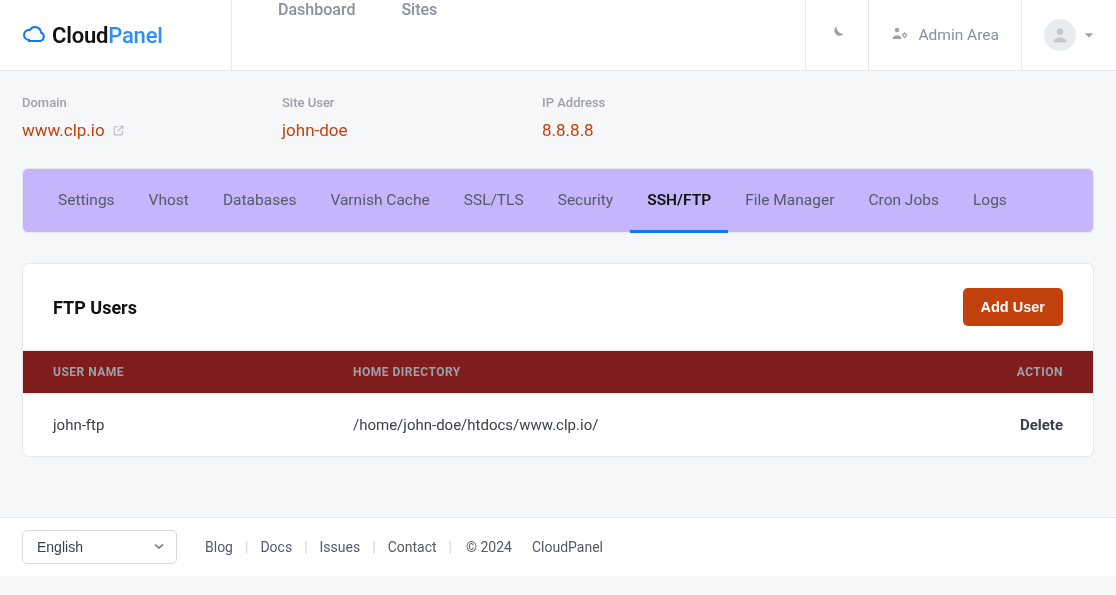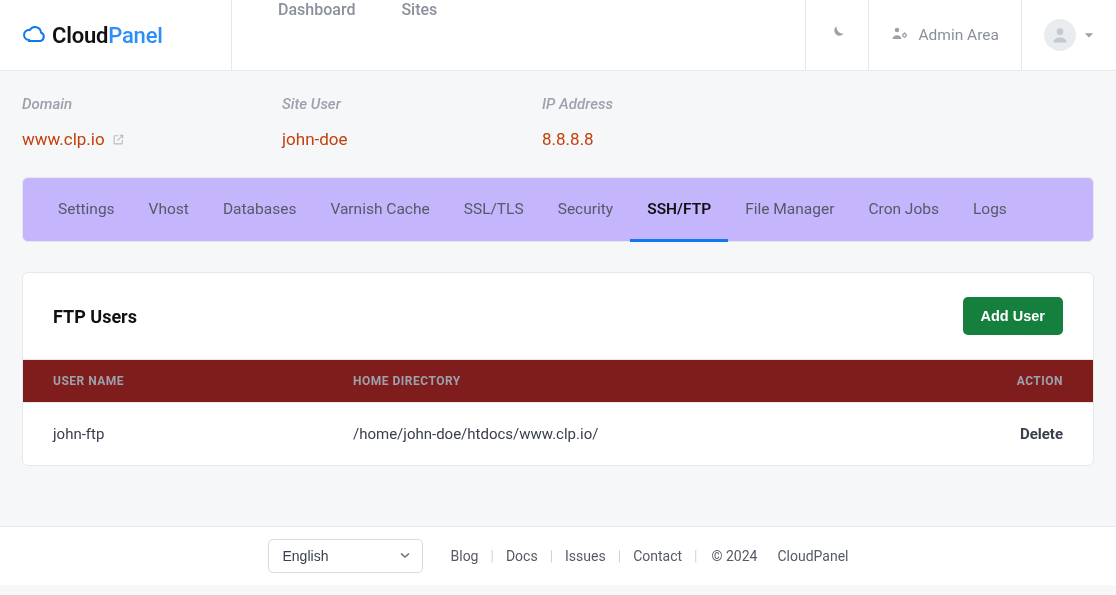--- a/index.html
+++ b/index.html
@@ -67,24 +67,23 @@
     }
 
     
     .info-row {
       display: flex;
       padding: 24px 22px 8px 22px;
     }
     .info-block { flex: 0 0 260px; }
     .info-label {
       color: #9ca1ab;
-      font-size: 15px;
+      font-size: 13px;
       font-weight: 500;
-      margin-bottom: 16px;
-      font-style: italic;
+      margin-bottom: 10px;
     }
     .info-value {
       font-size: 17px;
       color: #c2410c;
       font-weight: 400;
       display:flex;align-items:center;gap:7px;
     }
     .ext-icon { color: #b6bbc3; display:inline-flex; }
 
     
@@ -127,21 +126,21 @@
       align-items: center;
       justify-content: space-between;
       padding: 24px 30px;
     }
     .panel-title {
       font-size: 18px;
       font-weight: 700;
       color: #111;
     }
     .btn-primary {
-      background: #15803d;
+      background: #c2410c;
       color: #fff;
       border: none;
       border-radius: 5px;
       padding: 11px 18px;
       font-size: 14.5px;
       font-weight: 600;
       cursor: pointer;
     }
     .table {
       width: 100%;
@@ -178,21 +177,20 @@
     .col-action { width: 160px; }
 
     
     .footer {
       margin-top: 60px;
       border-top: 1px solid #e6e8eb;
       background: #fff;
       padding: 12px 22px;
       display: flex;
       align-items: center;
-      justify-content: center;
       gap: 28px;
     }
     .lang-select {
       appearance: none;
       -webkit-appearance: none;
       border: 1px solid #d6d9de;
       border-radius: 5px;
       background: #fff;
       padding: 8px 42px 8px 14px;
       font-size: 14px;

